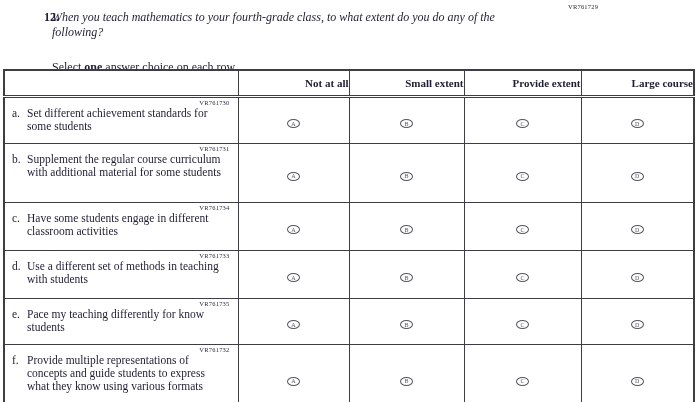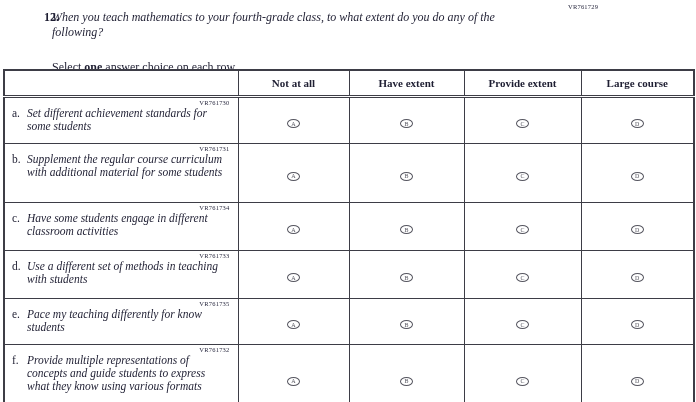--- a/index.html
+++ b/index.html
@@ -31,37 +31,37 @@
     position:absolute;left:3px;top:69px;
     width:690px;
     border-collapse:collapse;
     table-layout:fixed;
     border:2px solid #3d3d46;
   }
   td,th{border:1.5px solid #3d3d46;padding:0;}
   thead th{
     height:24px;
     font-size:11px;font-weight:bold;
-    text-align:center;vertical-align:middle;
+    text-align:right;vertical-align:middle;
     border-bottom:3.5px double #3d3d46;
   }
   tr.r-a td{height:43px;}
   tr.r-b td{height:56px;}
   tr.r-c td{height:45px;}
   tr.r-d td{height:45px;}
   tr.r-e td{height:43px;}
   tr.r-f td{height:64px;}
   td.stem{vertical-align:top;padding:0 8px 2px 7px;}
   .rcode{
     text-align:right;font-size:6.5px;line-height:9px;height:9px;
     color:#2a2a40;letter-spacing:0.2px;
   }
   .rtext{display:flex;font-size:11.5px;line-height:13px;}
   .rletter{flex:none;width:15px;}
-  .rbody{flex:1;font-style:italic;}
+  .rbody{flex:1;}
   td.ans{text-align:center;vertical-align:middle;}
   .bubble{
     display:inline-flex;align-items:center;justify-content:center;
     width:13px;height:9px;
     border:1px solid #55555f;border-radius:50%;
     box-sizing:border-box;
     color:#55555f;
     font-size:6px;line-height:6px;
     cursor:pointer;
   }
@@ -80,21 +80,21 @@
     <col style="width:234px">
       <col style="width:111px">
       <col style="width:115px">
       <col style="width:117px">
       <col style="width:113px">
   </colgroup>
   <thead>
     <tr>
       <th></th>
       <th>Not at all</th>
-      <th>Have extent</th>
+      <th>Small extent</th>
       <th>Provide extent</th>
       <th>Large course</th>
     </tr>
   </thead>
   <tbody>
     <tr class="r-a">
       <td class="stem">
         <div class="rcode">VR761730</div>
         <div class="rtext">
             <span class="rletter">a.</span>

